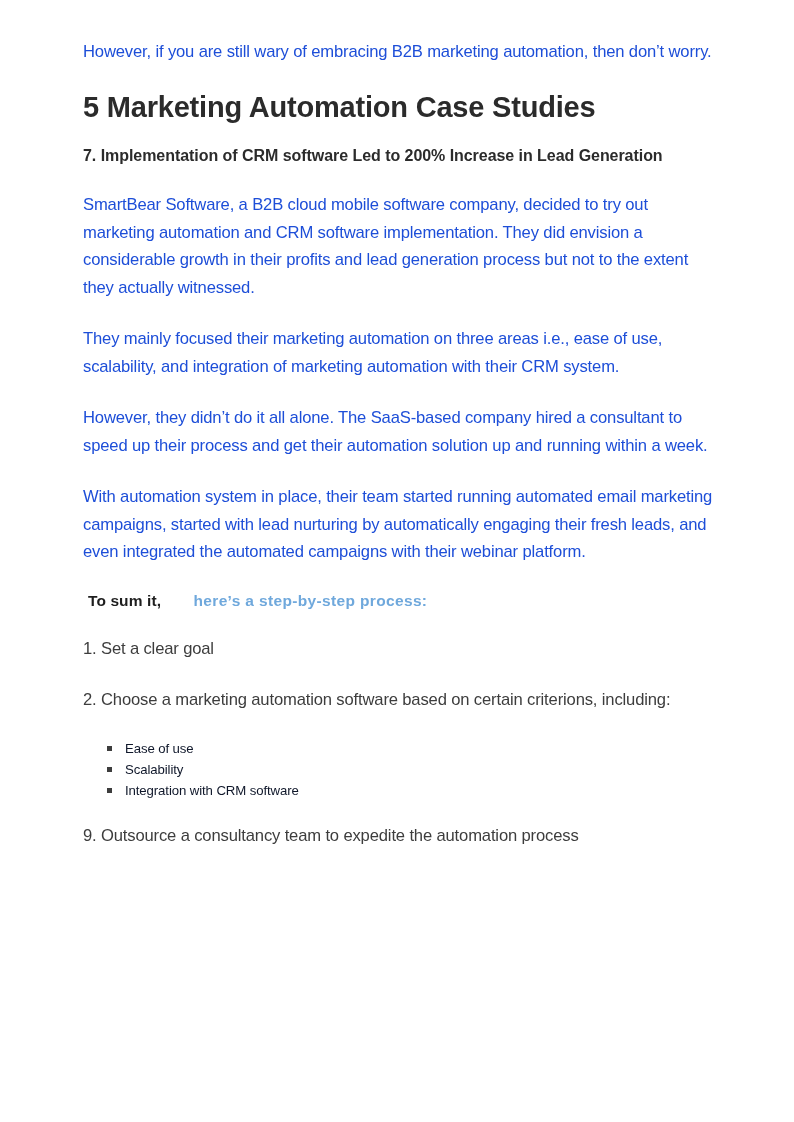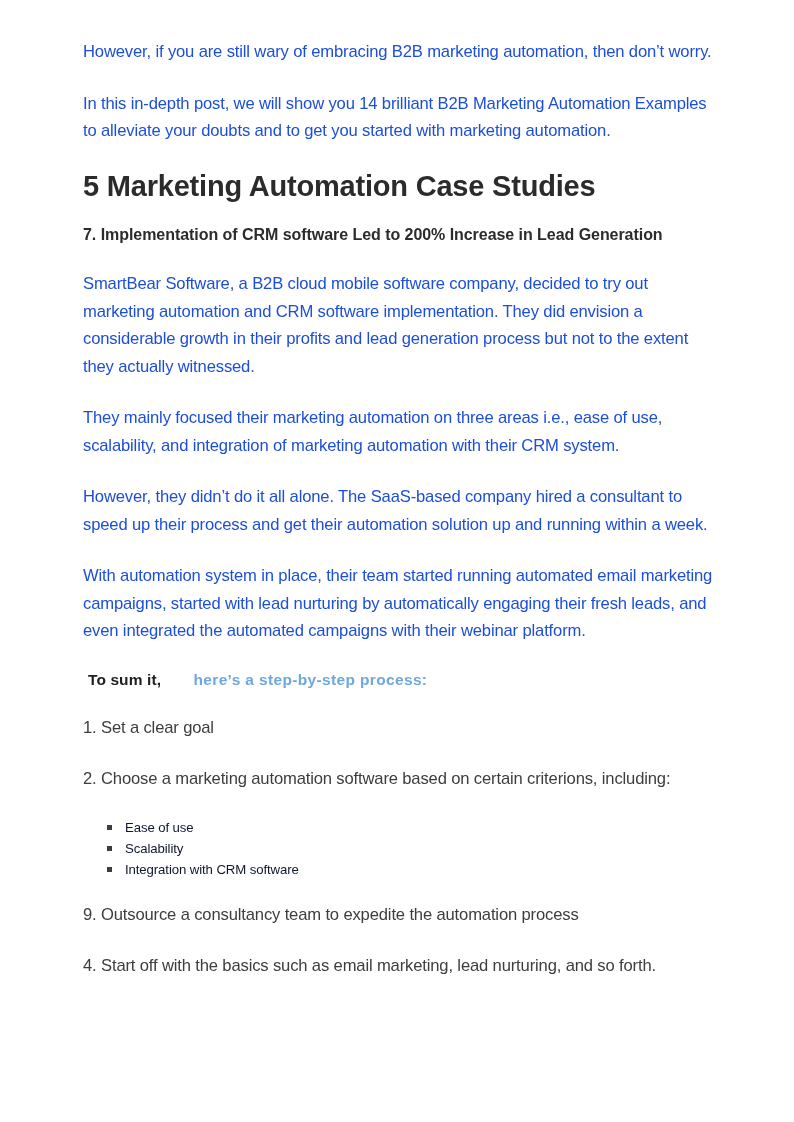--- a/index.html
+++ b/index.html
@@ -115,21 +115,20 @@
   }
 </style>
 </head>
 <body>
 
 <div class="page">
   <div class="content">
 
     <p class="para">However, if you are still wary of embracing B2B marketing automation, then don’t worry.</p>
 
-    <p class="para">In this in-depth post, we will show you 14 brilliant B2B Marketing Automation Examples to alleviate your doubts and to get you started with marketing automation.</p>
 
     <h2 class="h2">5 Marketing Automation Case Studies</h2>
 
     <h3 class="h3">7. Implementation of CRM software Led to 200% Increase in Lead Generation</h3>
 
     <p class="para">SmartBear Software, a B2B cloud mobile software company, decided to try out marketing automation and CRM software implementation. They did envision a considerable growth in their profits and lead generation process but not to the extent they actually witnessed.</p>
 
     <p class="para">They mainly focused their marketing automation on three areas i.e., ease of use, scalability, and integration of marketing automation with their CRM system.</p>
 
     <p class="para">However, they didn’t do it all alone. The SaaS-based company hired a consultant to speed up their process and get their automation solution up and running within a week.</p>
@@ -143,17 +142,16 @@
     <p class="step">2. Choose a marketing automation software based on certain criterions, including:</p>
 
     <ul class="bullets">
       <li>Ease of use</li>
       <li>Scalability</li>
       <li>Integration with CRM software</li>
     </ul>
 
     <p class="step">9. Outsource a consultancy team to expedite the automation process</p>
 
-    <p class="step">4. Start off with the basics such as email marketing, lead nurturing, and so forth.</p>
 
 
   </div>
 </div>
 
 </body></html>

